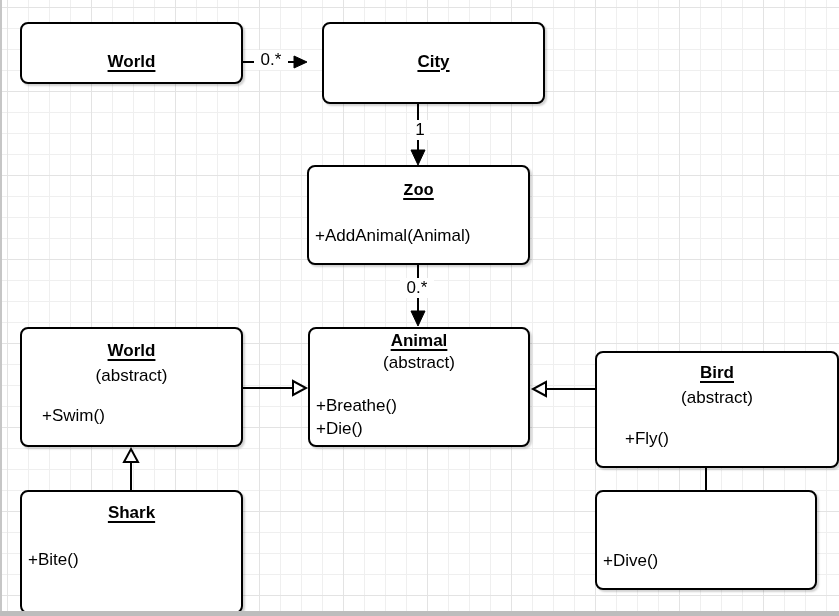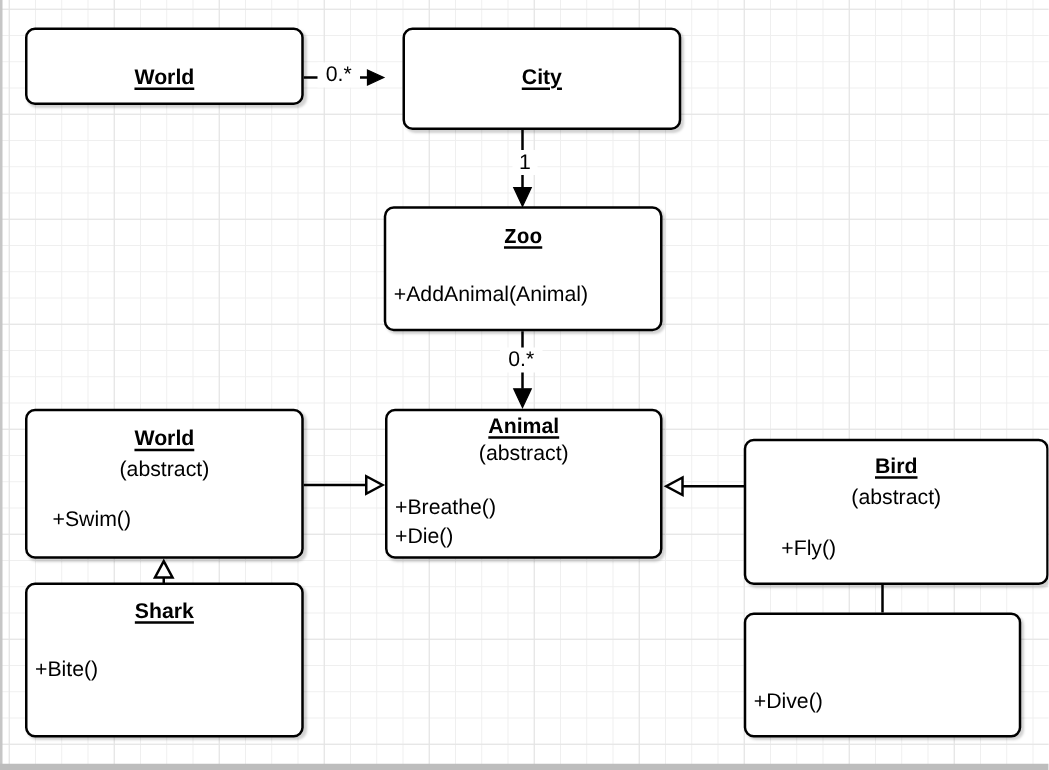--- a/index.html
+++ b/index.html
@@ -39,21 +39,21 @@
   .cls .cls-title{font-weight:bold;text-decoration:underline;text-underline-offset:3px;text-decoration-thickness:2px;text-align:center;}
   .cls .cls-stereotype{text-align:center;}
   .cls .cls-method{text-align:left;padding-left:6px;}
 
   #box-world {left:20px; top:22px; width:223px;height:62px;}
   #box-city  {left:322px;top:22px; width:223px;height:82px;}
   #box-zoo   {left:307px;top:165px;width:223px;height:100px;}
   #box-animal{left:308px;top:327px;width:222px;height:120px;}
   #box-fish  {left:20px; top:327px;width:223px;height:120px;}
   #box-bird  {left:595px;top:330px;width:244px;height:117px;margin-top:21px;}
-  #box-shark {left:20px; top:466px;width:223px;height:124px;}
+  #box-shark {left:20px; top:490px;width:223px;height:124px;}
   #box-duck  {left:595px;top:490px;width:222px;height:100px;}
 
   #box-world .cls-title{top:28px;}
   #box-city  .cls-title{top:28px;}
   #box-zoo   .cls-title{top:14px;font-family:Liberation Mono, monospace;}
   #box-zoo   .m0{top:59px;}
   #box-animal .cls-title{top:2px;}
   #box-animal .cls-stereotype{top:24px;}
   #box-animal .m0{top:67px;}
   #box-animal .m1{top:90px;}

